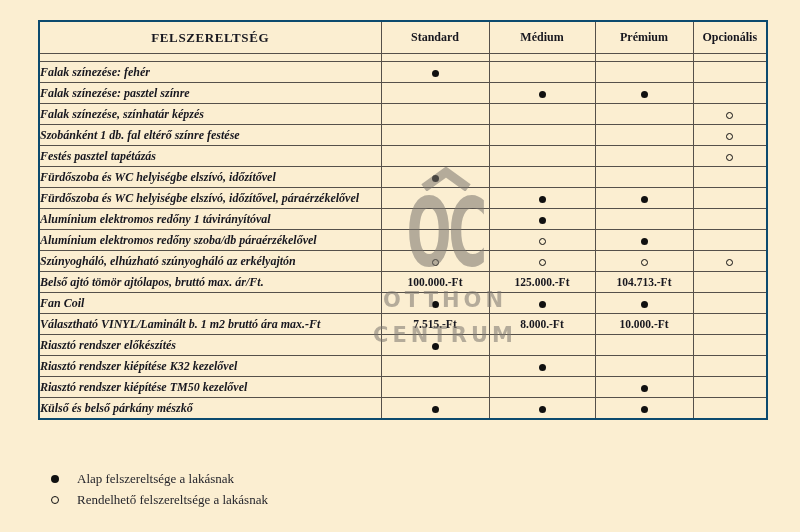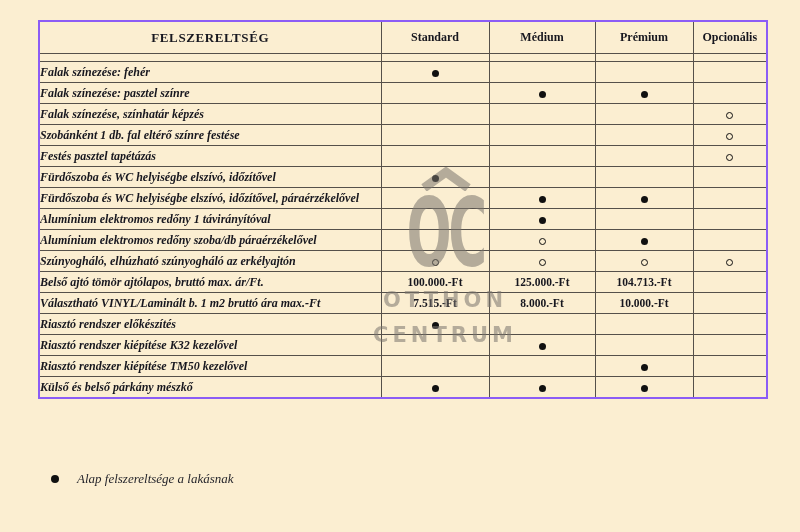--- a/index.html
+++ b/index.html
@@ -10,21 +10,21 @@
     position:relative;
     overflow:hidden;
   }
   .page { position:absolute; inset:0; }
 
   table.features {
     position:absolute; left:38px; top:20px;
     width:728px;
     border-collapse:collapse;
     table-layout:fixed;
-    border:2px solid #8b5cf6;
+    border:2px solid #0c4a6e;
   }
   table.features th, table.features td {
     border:1px solid #55504a;
     padding:0;
     overflow:hidden;
     white-space:nowrap;
     color:#17171f;
   }
   tr.header-row th { height:31px; vertical-align:middle; }
   th.feature-head {
@@ -60,21 +60,21 @@
     transform:scaleX(0.56);
     transform-origin:center top;
     margin-top:4px;
   }
   .wm-word { font-size:21px; letter-spacing:4px; line-height:1.0; }
   .wm-word.first { margin-top:17px; }
   .wm-word.second { margin-top:14px; }
 
   .legend {
     position:absolute; left:50px; top:471px;
-    display:flex; flex-direction:column; gap:5px;font-style:italic;
+    display:flex; flex-direction:column; gap:5px;
   }
   .legend-item { display:flex; align-items:center; height:16px; }
   .legend-item .dot.filled { width:8px; height:8px; }
   .legend-item .dot.hollow { width:6px; height:6px; border-width:1.5px; }
   .legend-sym { width:10px; display:flex; justify-content:center; }
   .legend-label { margin-left:17px; font-size:13px; color:#26262c; }
 </style>
 </head>
 <body>
 
@@ -176,20 +176,27 @@
           <td class="mark"><span class="dot hollow"></span></td>
         </tr>
         <tr>
           <td class="label">Belső ajtó tömör ajtólapos, bruttó max. ár/Ft.</td>
           <td class="mark price">100.000.-Ft</td>
           <td class="mark price">125.000.-Ft</td>
           <td class="mark price">104.713.-Ft</td>
           <td class="mark"></td>
         </tr>
         <tr>
+          <td class="label">Fan Coil</td>
+          <td class="mark"><span class="dot filled"></span></td>
+          <td class="mark"><span class="dot filled"></span></td>
+          <td class="mark"><span class="dot filled"></span></td>
+          <td class="mark"></td>
+        </tr>
+        <tr>
           <td class="label">Választható VINYL/Laminált b. 1 m2 bruttó ára max.-Ft</td>
           <td class="mark price">7.515.-Ft</td>
           <td class="mark price">8.000.-Ft</td>
           <td class="mark price">10.000.-Ft</td>
           <td class="mark"></td>
         </tr>
         <tr>
           <td class="label">Riasztó rendszer előkészítés</td>
           <td class="mark"><span class="dot filled"></span></td>
           <td class="mark"></td>
@@ -229,15 +236,21 @@
     <div class="wm-word second">CENTRUM</div>
   </div>
 
   <div class="legend">
     <div class="legend-item">
       <span class="legend-sym">
           <span class="dot filled"></span>
         </span>
       <span class="legend-label">Alap felszereltsége a lakásnak</span>
     </div>
+    <div class="legend-item">
+      <span class="legend-sym">
+          <span class="dot hollow"></span>
+        </span>
+      <span class="legend-label">Rendelhető felszereltsége a lakásnak</span>
+    </div>
   </div>
 
 </div>
 
 </body></html>

